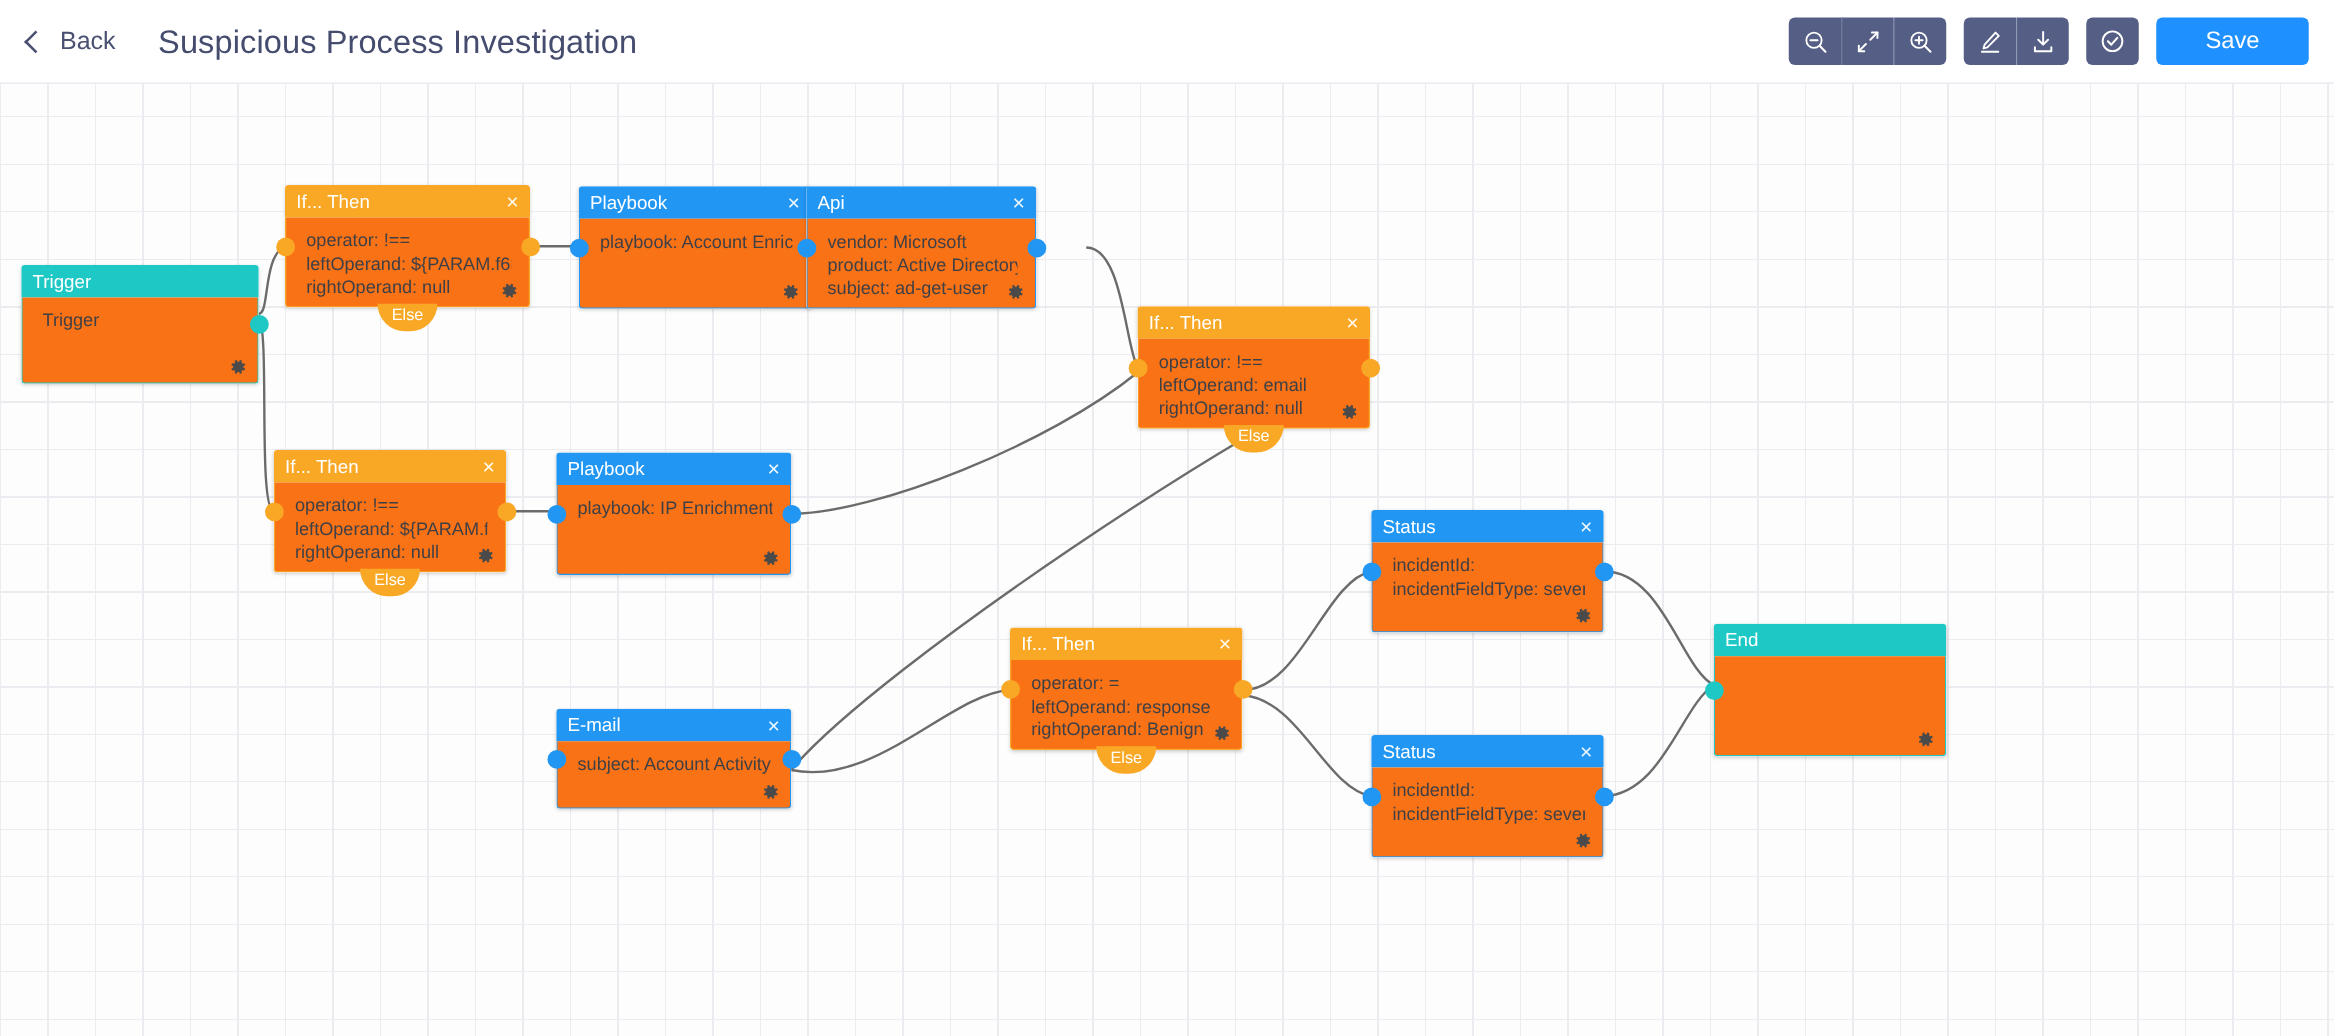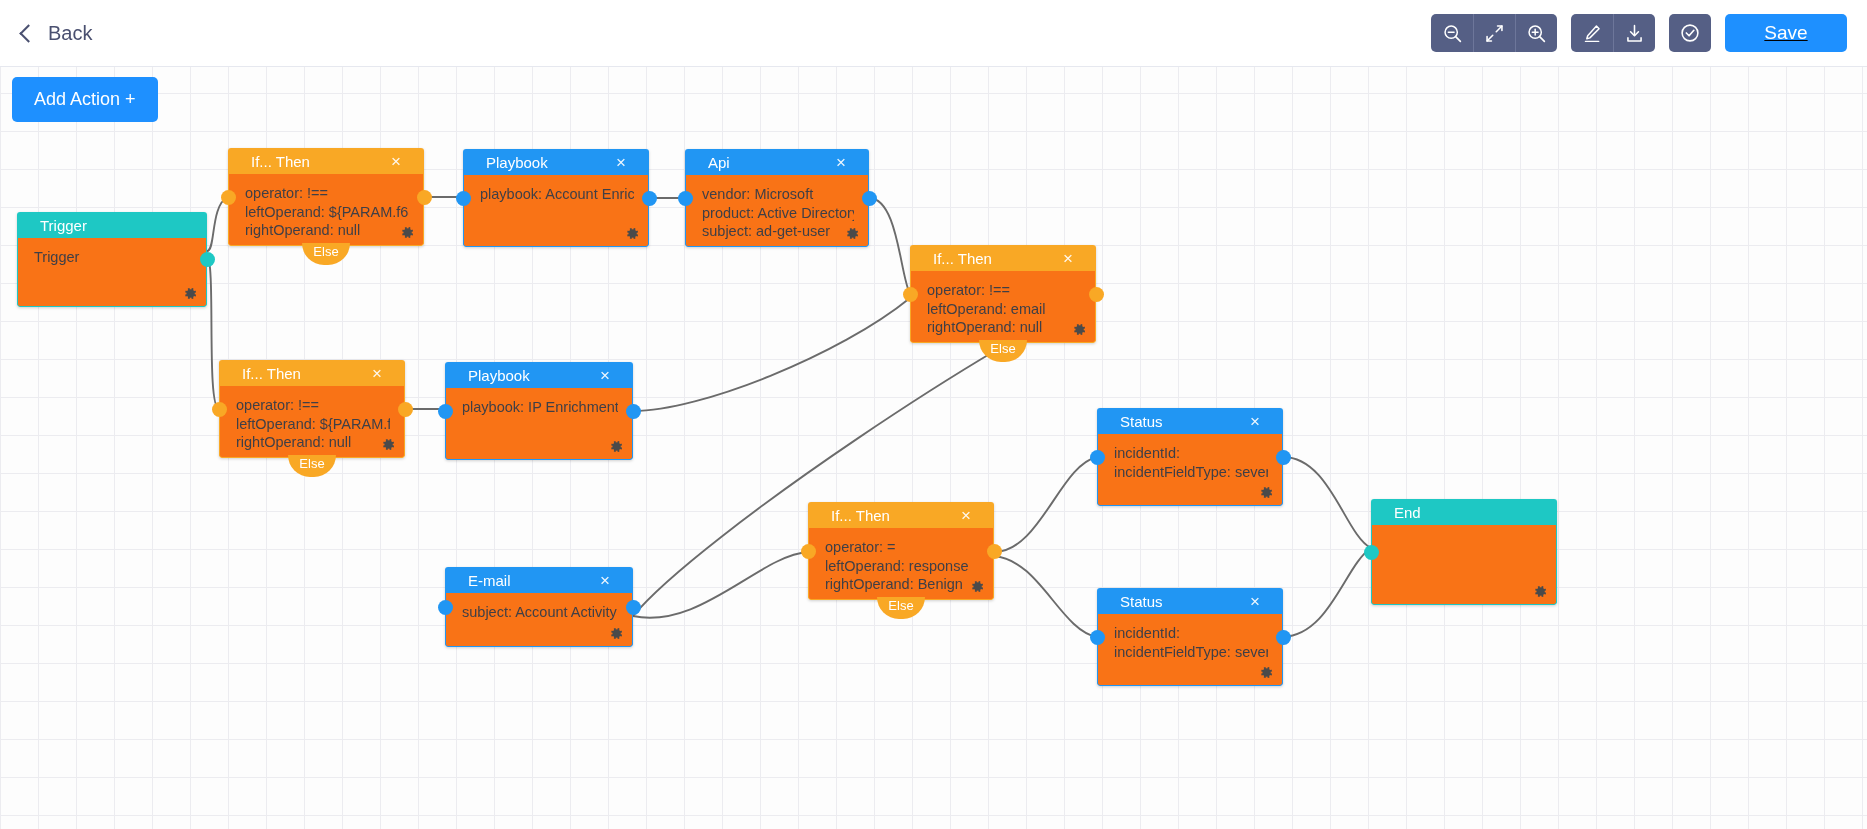--- a/index.html
+++ b/index.html
@@ -8,21 +8,21 @@
 
   
   #header { position:absolute; left:0; top:0; width:1867px; height:67px;
     background:#fff; border-bottom:1px solid #e6e8ef; display:flex;
     align-items:center; z-index:40; }
   #back-group { display:flex; align-items:center; margin-left:22px; cursor:pointer; }
   #back-group .chev { width:13px; height:13px; border-left:2.4px solid #4a5070;
     border-bottom:2.4px solid #4a5070; transform:rotate(45deg); margin-right:13px; }
   #back-label { font-size:20px; color:#4a5070; }
   #page-title { margin-left:34px; font-size:26px; color:#454c6e; letter-spacing:.1px; }
-  #toolbar { margin-left:auto; display:flex; align-items:center; margin-right:20px; gap:14px;text-decoration:underline; }
+  #toolbar { margin-left:auto; display:flex; align-items:center; margin-right:20px; gap:14px; }
   .tb-group { display:flex; }
   .tb-btn { width:42px; height:38px; background:#555f85; display:flex;
     align-items:center; justify-content:center; cursor:pointer; }
   .tb-group .tb-btn:first-child { border-radius:5px 0 0 5px; }
   .tb-group .tb-btn:last-child  { border-radius:0 5px 5px 0; }
   .tb-group .tb-btn:only-child  { border-radius:5px; }
   .tb-group .tb-btn + .tb-btn { border-left:1.5px solid #6d769a; }
   .tb-btn svg { display:block; }
   #save-button { background:#1e90ff; color:#fff; font-size:19px; height:38px;
     padding:0 26px; border-radius:5px; display:flex; align-items:center;
@@ -38,21 +38,21 @@
     pointer-events:none; z-index:1; }
   #add-action { position:absolute; left:12px; top:22px; background:#1e90ff;
     color:#fff; font-size:18px; padding:12px 22px; border-radius:5px;
     cursor:pointer; z-index:30; white-space:nowrap; }
 
   
   .node { position:absolute; z-index:10; }
   .node-box { position:absolute; left:0; top:0; width:100%; height:100%;
     background:#fff; border-radius:3px; overflow:hidden;
     box-shadow:0 1px 3px rgba(0,0,0,.18); }
-  .node-hd { height:26px; display:flex; align-items:center; padding:0 23px;
+  .node-hd { height:26px; display:flex; align-items:center; padding:0 9px;
     color:#fff; font-size:15px; }
   .node-hd .t { flex:1; white-space:nowrap; overflow:hidden; }
   .node-hd .x { font-size:17px; line-height:1; opacity:.92; cursor:pointer;
     font-family:"Liberation Sans",sans-serif; }
   .node-body { position:absolute; left:0; right:0; top:26px; bottom:0;
     border:1.5px solid; border-top:none; border-radius:0 0 3px 3px;
     background:#f97316; padding:10px 14px 0 16px; }
   .node-body .ln { font-size:14.5px; color:#3f3f46; line-height:1.28;
     white-space:nowrap; overflow:hidden; }
   .gear { position:absolute; right:8px; bottom:5px; cursor:pointer;
@@ -75,20 +75,21 @@
   .c-teal   .dot{background:#1ec8c4;}
 </style>
 </head>
 <body>
 
 <div id="header">
   <div id="back-group">
     <span class="chev"></span>
     <span id="back-label">Back</span>
   </div>
+  <div id="page-title">Suspicious Process Investigation</div>
 
   <div id="toolbar">
     <div class="tb-group">
       <div class="tb-btn">
         <svg width="21" height="21" viewBox="0 0 24 24">
           <circle cx="10.5" cy="10.5" r="7" fill="none" stroke="#fff" stroke-width="1.7"></circle>
           <line x1="15.6" y1="15.6" x2="21" y2="21" stroke="#fff" stroke-width="1.9" stroke-linecap="round"></line>
           <line x1="7.2" y1="10.5" x2="13.8" y2="10.5" stroke="#fff" stroke-width="1.7" stroke-linecap="round"></line>
         </svg>
       </div>
@@ -154,21 +155,20 @@
       <path d="M869,143 C898,143 900,220 910,239" fill="none" stroke="#6b6b6b" stroke-width="1.9"></path>
       <path d="M405,354 L445,354" fill="none" stroke="#6b6b6b" stroke-width="1.9"></path>
       <path d="M633,356 C700,356 840,300 910,243" fill="none" stroke="#6b6b6b" stroke-width="1.9"></path>
       <path d="M1096,243 C1010,275 700,480 633,561" fill="none" stroke="#6b6b6b" stroke-width="1.9"></path>
       <path d="M994,497 C1040,497 1060,410 1097,402" fill="none" stroke="#6b6b6b" stroke-width="1.9"></path>
       <path d="M994,501 C1040,505 1060,575 1097,582" fill="none" stroke="#6b6b6b" stroke-width="1.9"></path>
       <path d="M633,561 C700,575 760,500 808,497" fill="none" stroke="#6b6b6b" stroke-width="1.9"></path>
       <path d="M1283,402 C1330,402 1345,480 1371,493" fill="none" stroke="#6b6b6b" stroke-width="1.9"></path>
       <path d="M1283,582 C1330,580 1345,510 1371,493" fill="none" stroke="#6b6b6b" stroke-width="1.9"></path>
     </svg>
-  <div id="add-action">Add Action +</div>
   <div id="nodes">
       <div class="node c-teal" style="left: 17px; top: 157px; width: 190px; height: 95px;">
         <div class="node-box">
           <div class="node-hd">
             <span class="t">Trigger</span>
           </div>
           <div class="node-body">
             <div class="ln">Trigger</div>
             <div class="gear">
               <svg viewBox="0 0 24 24" width="15" height="15">
@@ -214,21 +214,21 @@
               <svg viewBox="0 0 24 24" width="15" height="15">
                 <path fill="#4a4a4a" d="M12 8.2a3.8 3.8 0 1 0 0 7.6 3.8 3.8 0 0 0 0-7.6zm0 5.9a2.1 2.1 0 1 1 0-4.2 2.1 2.1 0 0 1 0 4.2z"></path>
                 <path fill="#4a4a4a" d="M20.5 13.7l-1.8-.5a6.8 6.8 0 0 0 0-2.4l1.8-.5a.6.6 0 0 0 .4-.8l-.6-1.7a.6.6 0 0 0-.8-.4l-1.7.7a6.9 6.9 0 0 0-1.7-1.7l.7-1.7a.6.6 0 0 0-.4-.8l-1.7-.6a.6.6 0 0 0-.8.4l-.5 1.8a6.8 6.8 0 0 0-2.4 0l-.5-1.8a.6.6 0 0 0-.8-.4l-1.7.6a.6.6 0 0 0-.4.8l.7 1.7a6.9 6.9 0 0 0-1.7 1.7l-1.7-.7a.6.6 0 0 0-.8.4l-.6 1.7a.6.6 0 0 0 .4.8l1.8.5a6.8 6.8 0 0 0 0 2.4l-1.8.5a.6.6 0 0 0-.4.8l.6 1.7a.6.6 0 0 0 .8.4l1.7-.7a6.9 6.9 0 0 0 1.7 1.7l-.7 1.7a.6.6 0 0 0 .4.8l1.7.6a.6.6 0 0 0 .8-.4l.5-1.8a6.8 6.8 0 0 0 2.4 0l.5 1.8a.6.6 0 0 0 .8.4l1.7-.6a.6.6 0 0 0 .4-.8l-.7-1.7a6.9 6.9 0 0 0 1.7-1.7l1.7.7a.6.6 0 0 0 .8-.4l.6-1.7a.6.6 0 0 0-.4-.8z"></path>
               </svg>
             </div>
           </div>
         </div>
         <div class="dot l"></div>
         <div class="dot r"></div>
       </div>
-      <div class="node c-blue" style="left: 685px; top: 94px; width: 184px; height: 98px;">
+      <div class="node c-blue" style="left: 645px; top: 94px; width: 184px; height: 98px;">
         <div class="node-box">
           <div class="node-hd">
             <span class="t">Api</span>
             <span class="x">×</span>
           </div>
           <div class="node-body">
             <div class="ln">vendor: Microsoft</div>
             <div class="ln">product: Active Directory …</div>
             <div class="ln">subject: ad-get-user</div>
             <div class="gear">

